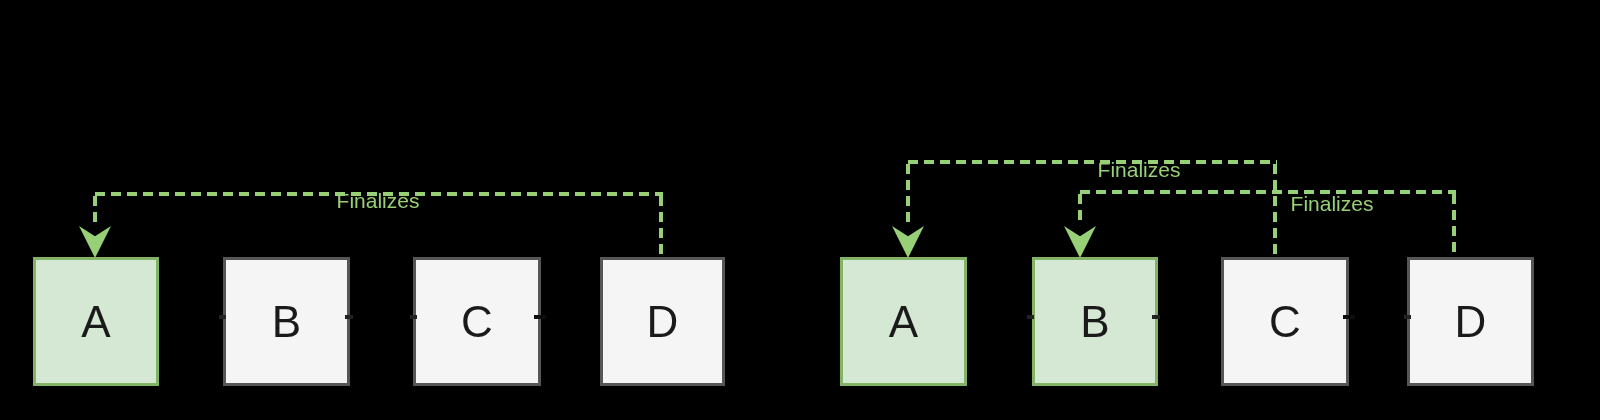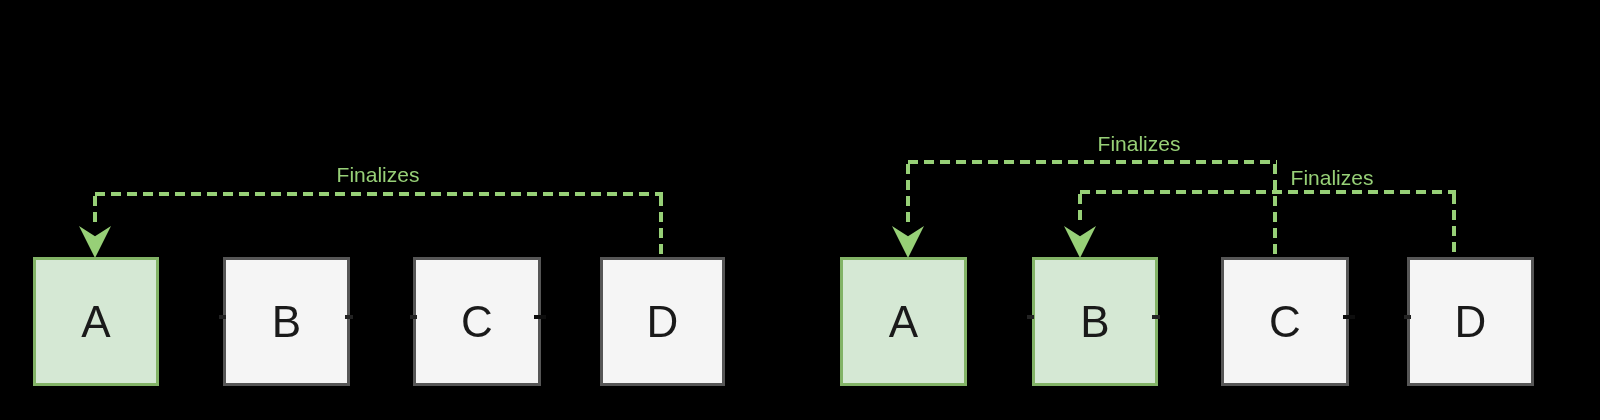--- a/index.html
+++ b/index.html
@@ -43,20 +43,21 @@
     width:32px;height:32px;
     background:#97d077;
     clip-path:polygon(0 0,50% 32%,100% 0,50% 100%);
   }
   .finalize-label{
     position:absolute;
     transform:translateX(-50%);
     color:#97d077;
     font-size:21px;
     white-space:nowrap;
+    margin-top:26px;
   }
   
   .tick{
     position:absolute;top:315px;height:4px;
   }
   .tick.soft{background:#222222;}
   .tick.hard{background:#0d0d0d;}
 </style>
 </head>
 <body>

